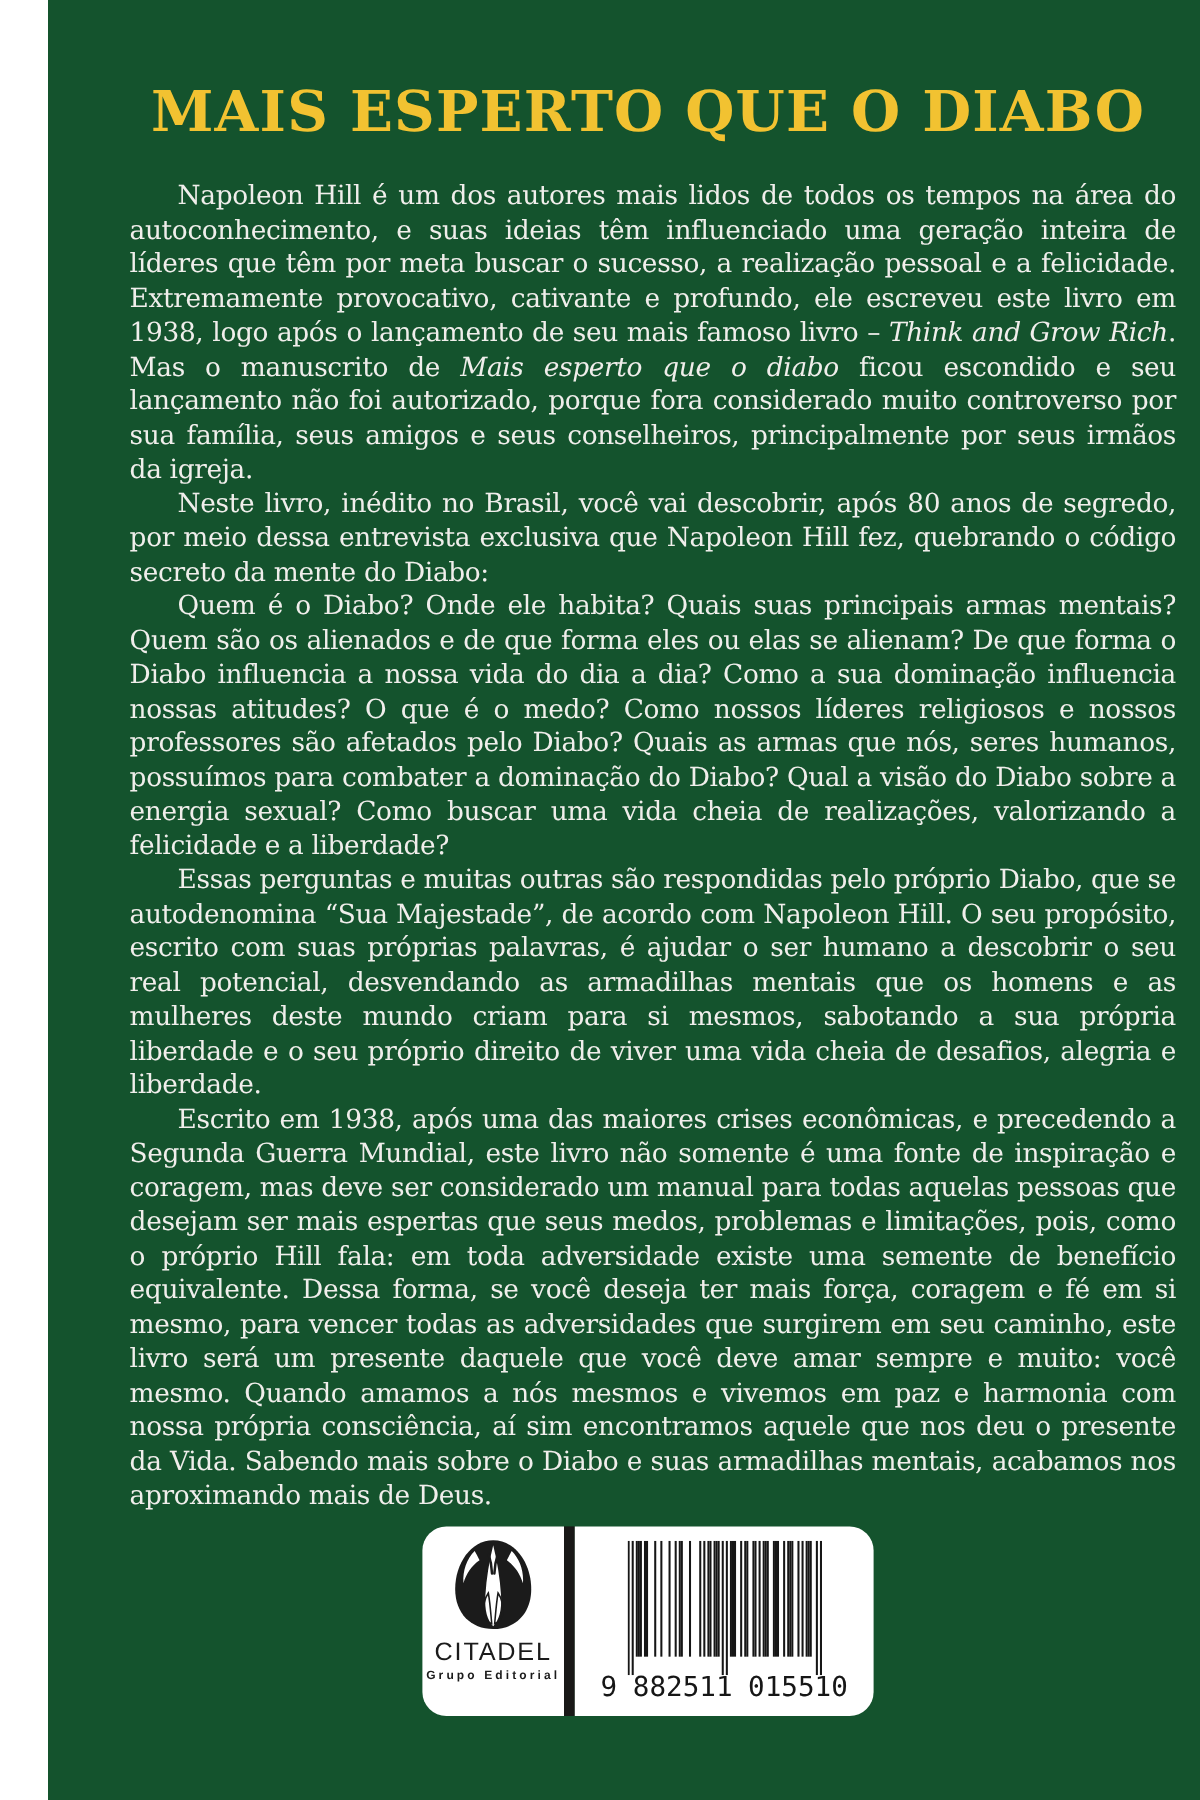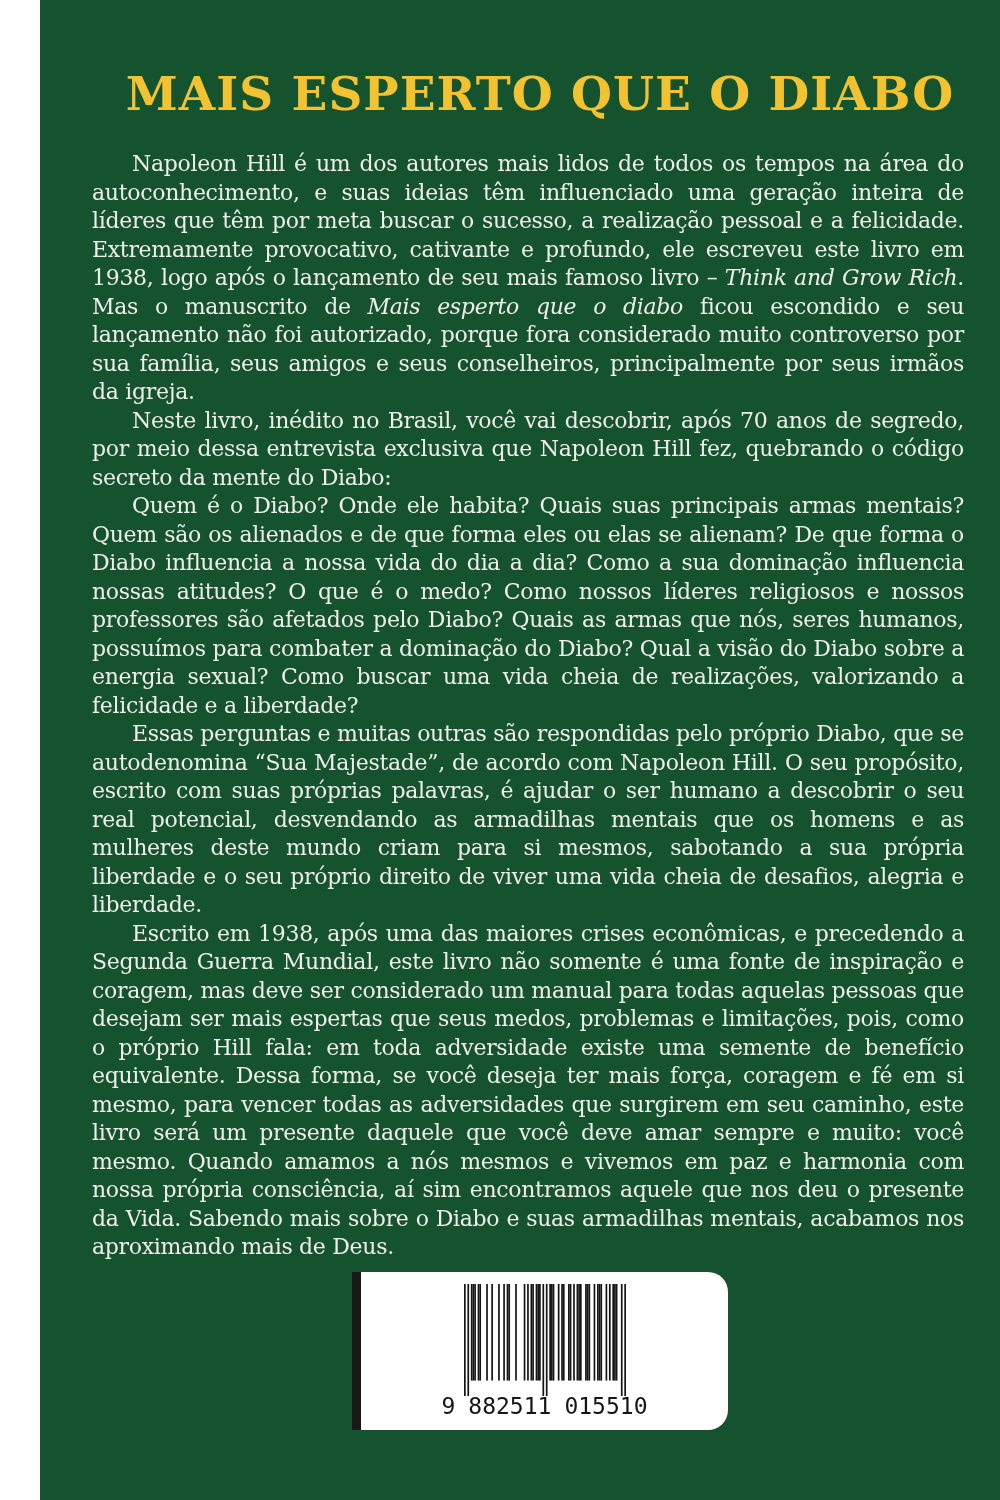--- a/index.html
+++ b/index.html
@@ -16,21 +16,21 @@
     text-align:center;
     font-family:"DejaVu Serif", serif;
     font-weight:bold;
     font-size:47px;
     letter-spacing:1px;
     color:#f2c231;
     margin:0;
     white-space:nowrap;
   }
   .body-text{
-    position:absolute;top:150px;left:52px;width:872px;
+    position:absolute;top:150px;left:68px;width:872px;
     color:#f0eeeb;
     font-size:22px;
     line-height:28.5px;
     letter-spacing:-0.3px;
     text-align:justify;
   }
   .body-text p{margin:0;text-indent:40px;}
   .body-text i{font-style:italic;}
 
   .badge{
@@ -90,27 +90,43 @@
 </style>
 </head>
 <body>
 
 <div class="cover">
 
   <h1 class="title">MAIS ESPERTO QUE O DIABO</h1>
 
   <div class="body-text">
       <p><span>Napoleon Hill é um dos autores mais lidos de todos os tempos na área do autoconhecimento, e suas ideias têm influenciado uma geração inteira de líderes que têm por meta buscar o sucesso, a realização pessoal e a felicidade. Extremamente provocativo, cativante e profundo, ele escreveu este livro em 1938, logo após o lançamento de seu mais famoso livro – </span><i>Think and Grow Rich</i><span>. Mas o manuscrito de </span><i>Mais esperto que o diabo</i><span> ficou escondido e seu lançamento não foi autorizado, porque fora considerado muito controverso por sua família, seus amigos e seus conselheiros, principalmente por seus irmãos da igreja.</span></p>
-      <p><span>Neste livro, inédito no Brasil, você vai descobrir, após 70 anos de segredo, por meio dessa entrevista exclusiva que Napoleon Hill fez, quebrando o código secreto da mente do Diabo:</span></p>
+      <p><span>Neste livro, inédito no Brasil, você vai descobrir, após 80 anos de segredo, por meio dessa entrevista exclusiva que Napoleon Hill fez, quebrando o código secreto da mente do Diabo:</span></p>
       <p><span>Quem é o Diabo? Onde ele habita? Quais suas principais armas mentais? Quem são os alienados e de que forma eles ou elas se alienam? De que forma o Diabo influencia a nossa vida do dia a dia? Como a sua dominação influencia nossas atitudes? O que é o medo? Como nossos líderes religiosos e nossos professores são afetados pelo Diabo? Quais as armas que nós, seres humanos, possuímos para combater a dominação do Diabo? Qual a visão do Diabo sobre a energia sexual? Como buscar uma vida cheia de realizações, valorizando a felicidade e a liberdade?</span></p>
       <p><span>Essas perguntas e muitas outras são respondidas pelo próprio Diabo, que se autodenomina “Sua Majestade”, de acordo com Napoleon Hill. O seu propósito, escrito com suas próprias palavras, é ajudar o ser humano a descobrir o seu real potencial, desvendando as armadilhas mentais que os homens e as mulheres deste mundo criam para si mesmos, sabotando a sua própria liberdade e o seu próprio direito de viver uma vida cheia de desafios, alegria e liberdade.</span></p>
       <p><span>Escrito em 1938, após uma das maiores crises econômicas, e precedendo a Segunda Guerra Mundial, este livro não somente é uma fonte de inspiração e coragem, mas deve ser considerado um manual para todas aquelas pessoas que desejam ser mais espertas que seus medos, problemas e limitações, pois, como o próprio Hill fala: em toda adversidade existe uma semente de benefício equivalente. Dessa forma, se você deseja ter mais força, coragem e fé em si mesmo, para vencer todas as adversidades que surgirem em seu caminho, este livro será um presente daquele que você deve amar sempre e muito: você mesmo. Quando amamos a nós mesmos e vivemos em paz e harmonia com nossa própria consciência, aí sim encontramos aquele que nos deu o presente da Vida. Sabendo mais sobre o Diabo e suas armadilhas mentais, acabamos nos aproximando mais de Deus.</span></p>
     </div>
 
   <div class="badge">
+    <div class="badge-left">
+      <span>
+        <svg width="82" height="78" viewBox="0 0 100 96" aria-hidden="true">
+          <path d="M50 2 C27 2 11 26 11 52 C11 77 27 93 50 93 C73 93 89 77 89 52 C89 26 73 2 50 2 Z" fill="#1b1b1b"></path>
+          <path d="M50 7 C46 23 43 41 42 58 C41 74 44 84 50 90 C56 84 59 74 58 58 C57 41 54 23 50 7 Z" fill="#ffffff"></path>
+          <path d="M31 13 C23 21 18.5 33 19.5 46 C22.5 36 28 28 36 22.5 C34 18.5 32.5 15.5 31 13 Z" fill="#ffffff"></path>
+          <path d="M69 13 C77 21 81.5 33 80.5 46 C77.5 36 72 28 64 22.5 C66 18.5 67.5 15.5 69 13 Z" fill="#ffffff"></path>
+          <path d="M45.5 17 C47.5 23 48.5 29 48.8 36" stroke="#1b1b1b" stroke-width="2.6" fill="none" stroke-linecap="round"></path>
+          <path d="M54.5 17 C52.5 23 51.5 29 51.2 36" stroke="#1b1b1b" stroke-width="2.6" fill="none" stroke-linecap="round"></path>
+          <path d="M45 56 C41.5 61 39.5 70 40.5 79 C42.5 84 45.5 86.5 48.5 87.5 C47.5 77 46.8 66 45 56 Z" fill="none" stroke="#1b1b1b" stroke-width="1.6"></path>
+          <path d="M55 56 C58.5 61 60.5 70 59.5 79 C57.5 84 54.5 86.5 51.5 87.5 C52.5 77 53.2 66 55 56 Z" fill="none" stroke="#1b1b1b" stroke-width="1.6"></path>
+        </svg>
+      </span>
+      <span class="publisher-name">CITADEL</span>
+      <span class="publisher-tagline">Grupo Editorial</span>
+    </div>
     <div class="badge-divider"></div>
     <div class="badge-right">
       <svg class="barcode-svg" width="162" height="112" viewBox="0 0 95 58" preserveAspectRatio="none">
           <rect x="0" y="0" width="1" height="58"></rect>
           <rect x="2" y="0" width="1" height="58"></rect>
           <rect x="4" y="0" width="1" height="50"></rect>
           <rect x="5" y="0" width="1" height="50"></rect>
           <rect x="6" y="0" width="1" height="50"></rect>
           <rect x="8" y="0" width="1" height="50"></rect>
           <rect x="9" y="0" width="1" height="50"></rect>

